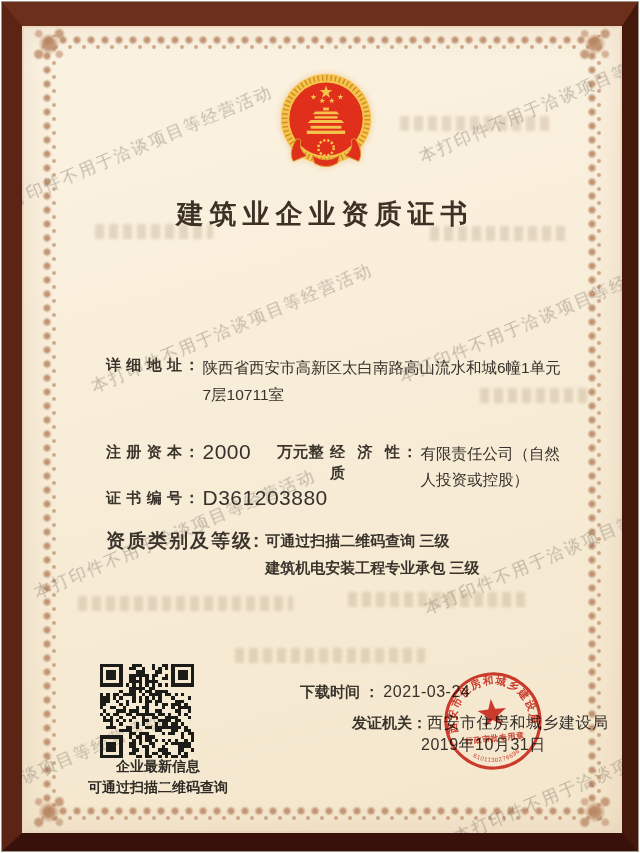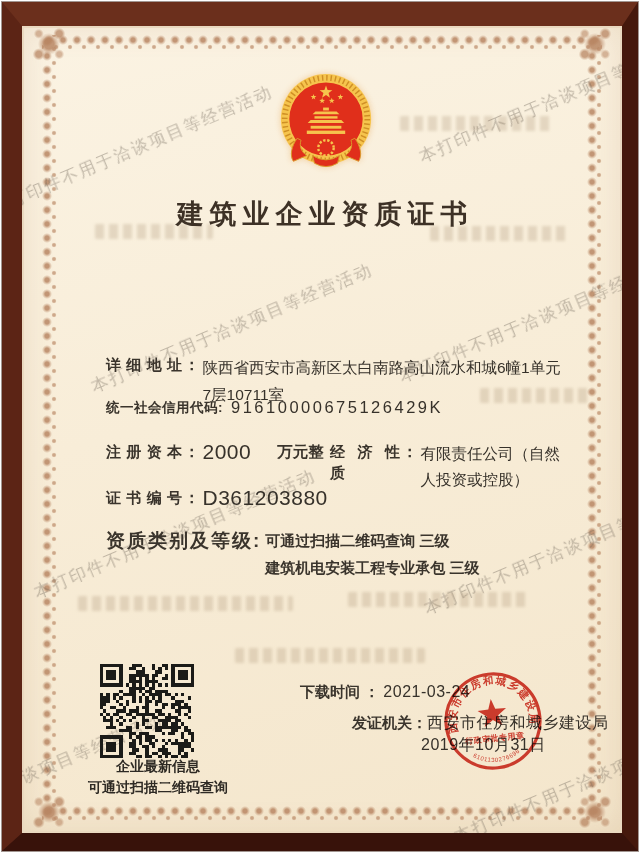--- a/index.html
+++ b/index.html
@@ -145,23 +145,20 @@
     </svg>
 
     <h1 class="title">建筑业企业资质证书</h1>
 
 
     <div class="row" style="top:289px;margin-top:39px;">
       <span class="lbl">详 细 地 址</span><span class="colon">：</span><span class="val wrapval">陕西省西安市高新区太白南路高山流水和城6幢1单元7层10711室</span>
     </div>
 
 
-    <div class="row" style="top:371px;">
-      <span class="lblc">统一社会信用代码:</span><span class="val creditval">91610000675126429K</span>
-    </div>
 
     <div class="row" style="top:415px;">
       <span class="lbl">注 册 资 本</span><span class="colon">：</span><span class="val num">2000</span><span class="unit">万元整</span>
     </div>
 
     <div class="row" style="left:308px;top:415px;">
       <span class="lbl2">经 济 性 质</span><span class="colon">：</span><span class="val ecoval">有限责任公司（自然人投资或控股）</span>
     </div>
 
     <div class="row" style="top:461px;">

